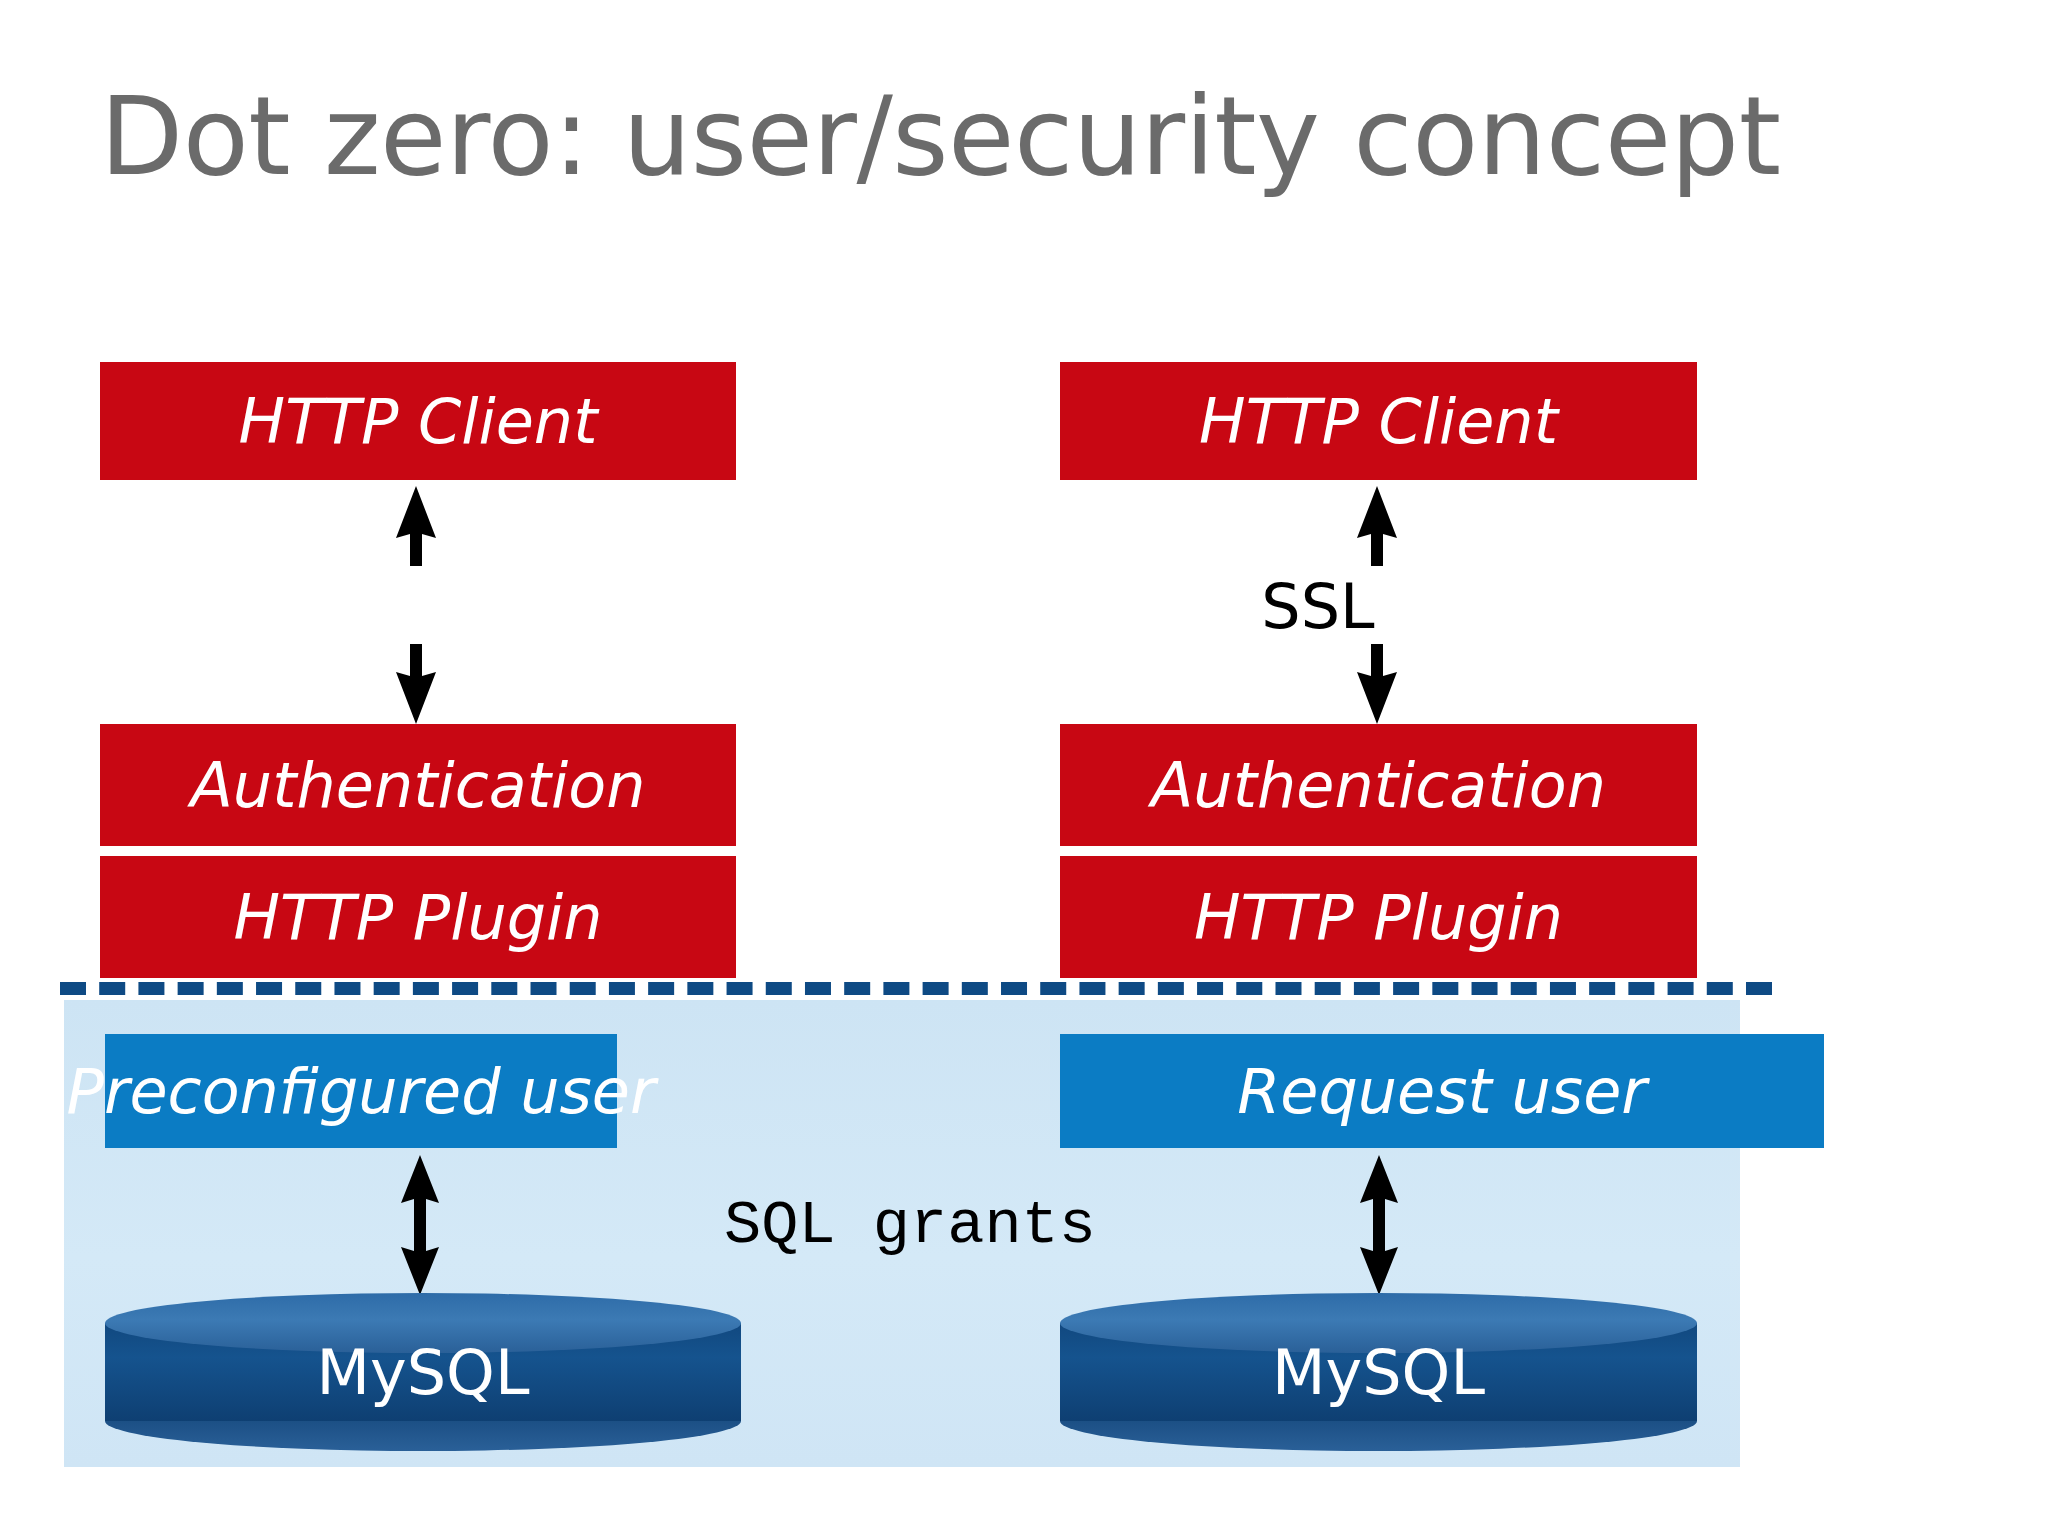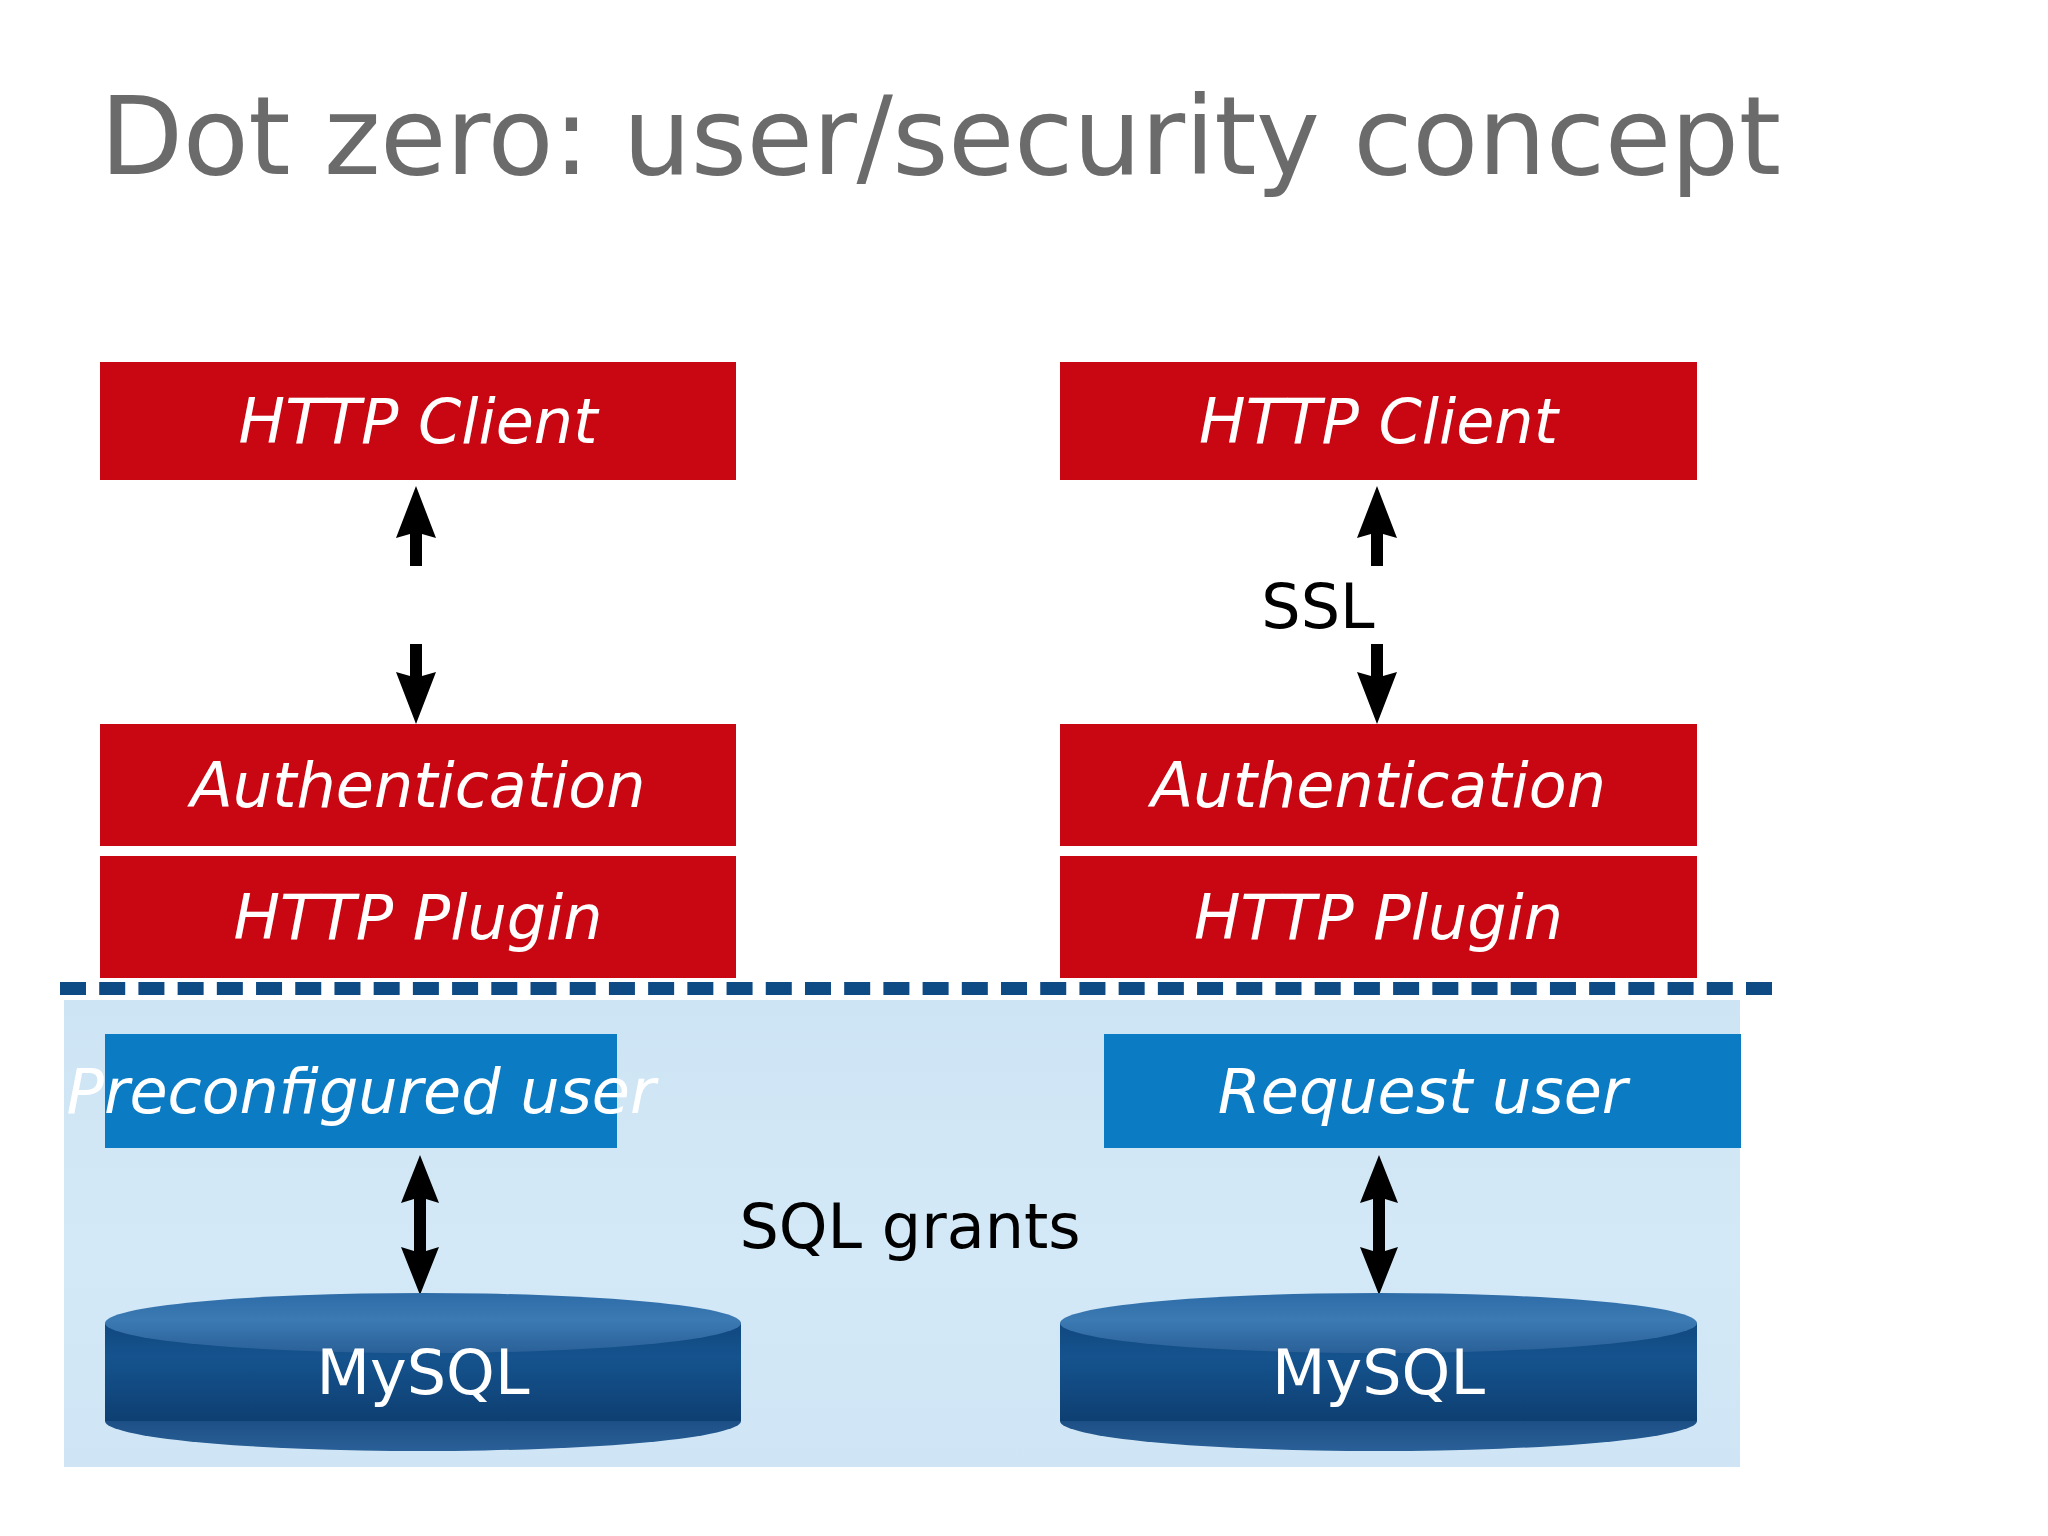--- a/index.html
+++ b/index.html
@@ -187,33 +187,33 @@
   </div>
 
   <div class="dashed-divider"></div>
 
   <div class="zone-panel"></div>
 
   <div class="node blue" style="left:105px; top:1034px; width:512px; height:114px;">
     <span>Preconfigured user</span>
   </div>
 
-  <div class="node blue" style="left:1060px; top:1034px; width:637px; height:114px;margin-left:44px;">
+  <div class="node blue" style="left:1060px; top:1034px; width:764px; height:114px;">
     <span>Request user</span>
   </div>
 
   <svg class="arrow-svg" style="left:389px; top:1155px; width:62px; height:140px;" viewBox="0 0 62 140">
     <polygon points="31,0 50,48 37,44 37,96 50,92 31,140 12,92 25,96 25,44 12,48" fill="#000000"></polygon>
   </svg>
 
   <svg class="arrow-svg" style="left:1348px; top:1155px; width:62px; height:140px;" viewBox="0 0 62 140">
     <polygon points="31,0 50,48 37,44 37,96 50,92 31,140 12,92 25,96 25,44 12,48" fill="#000000"></polygon>
   </svg>
 
-  <div class="edge-label" style="left:650px; top:1190px; width:520px;">SQL grants</div>
+  <div class="edge-label" style="left:650px; top:1190px; width:520px;font-family:Liberation Mono, monospace;">SQL grants</div>
 
   <div class="cylinder" style="left:105px; top:1293px; width:636px; height:158px;">
     <div class="cyl-bottom"></div>
     <div class="cyl-body"></div>
     <div class="cyl-top"></div>
     <div class="cyl-label">MySQL</div>
   </div>
 
   <div class="cylinder" style="left:1060px; top:1293px; width:637px; height:158px;">
     <div class="cyl-bottom"></div>

